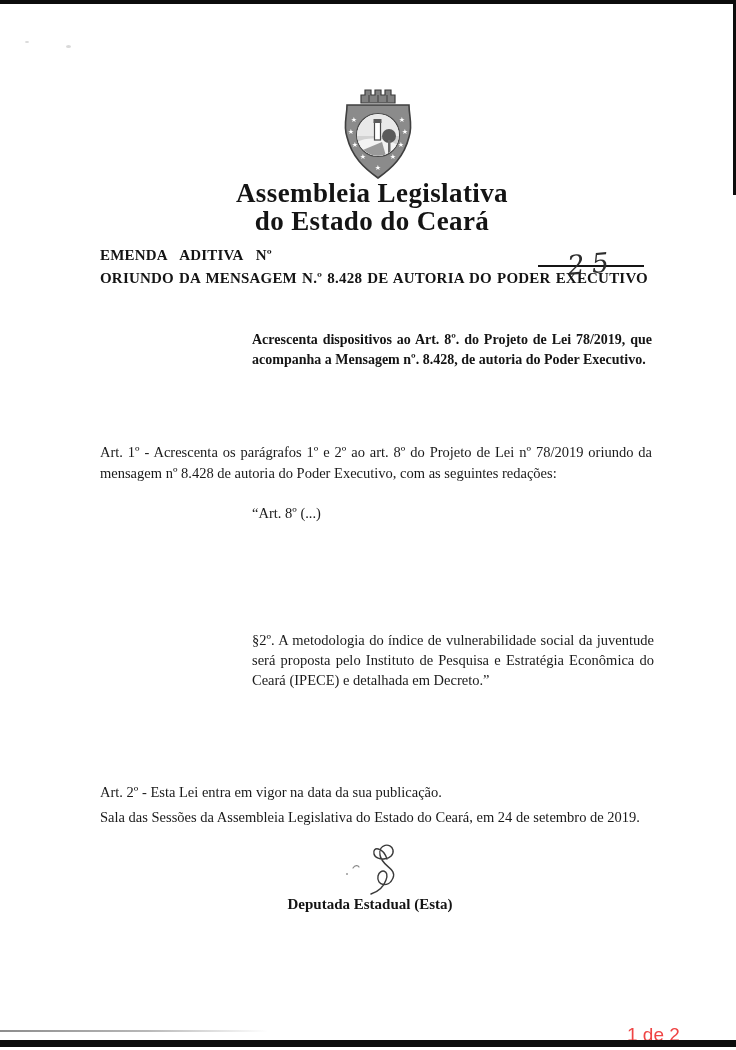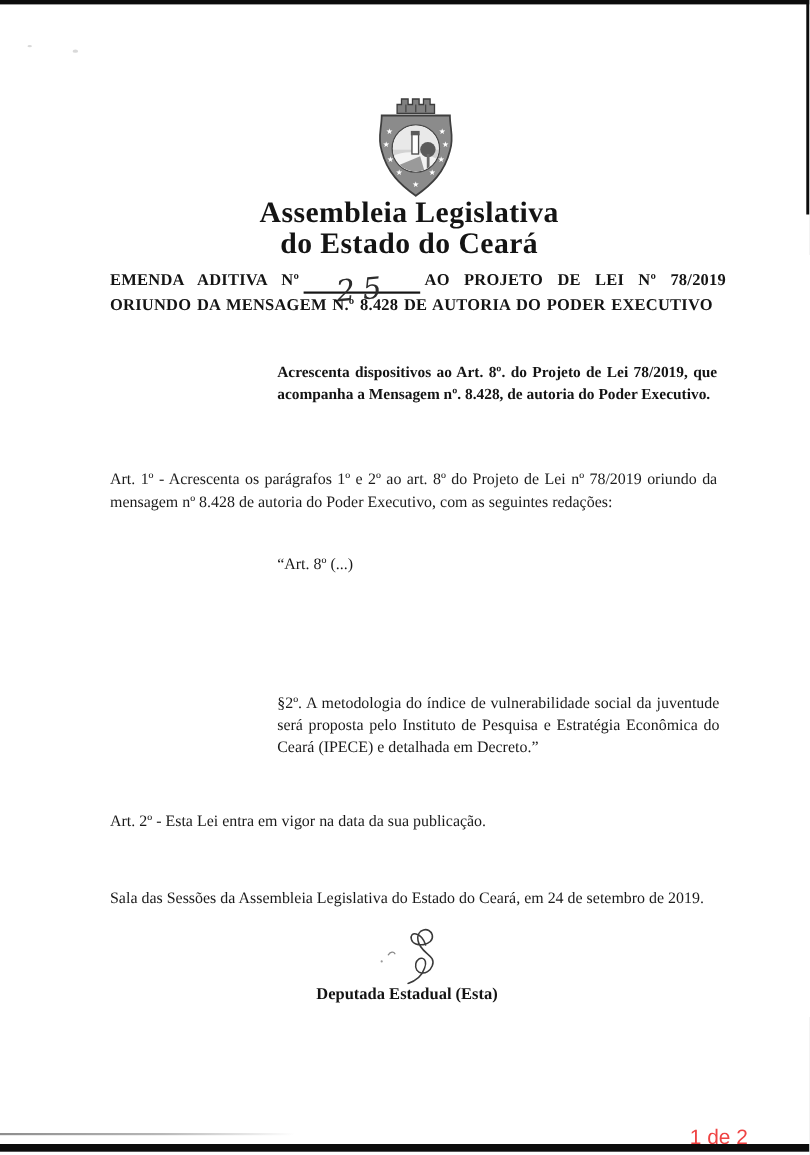--- a/index.html
+++ b/index.html
@@ -39,25 +39,25 @@
     text-align:center;height:22px;flex:0 0 auto;margin:0 4px;}
   .hw-number{font-family:"DejaVu Serif",serif;font-style:italic;font-weight:normal;
     font-size:27px;letter-spacing:7px;color:#2c2c2c;display:inline-block;
     transform:rotate(-5deg) translateY(5px);}
   .emenda-line2{margin-top:3px;text-align:justify;text-align-last:justify;letter-spacing:0.2px;}
 
   
   .para{position:absolute;text-align:justify;}
   .ementa{left:252px;top:330px;width:400px;font-weight:bold;font-size:14px;
     line-height:20px;color:#141414;}
-  .art1{left:100px;top:426px;width:552px;font-size:14.5px;line-height:21px;}
+  .art1{left:100px;top:442px;width:552px;font-size:14.5px;line-height:21px;}
   .quote-art8{left:252px;top:505px;font-size:14.5px;text-align:center;}
   .par1{left:252px;top:543px;width:402px;font-size:14.5px;line-height:20px;}
   .par2{left:252px;top:630px;width:402px;font-size:14.5px;line-height:20px;}
-  .art2{left:100px;top:739px;font-size:14.5px;text-align:center;}
+  .art2{left:100px;top:784px;font-size:14.5px;text-align:center;}
   .sala{left:100px;top:806px;width:550px;font-size:14.5px;line-height:22px;}
 
   
   .sig-block{position:absolute;left:238px;top:841px;width:264px;text-align:center;}
   .sig-svg{display:block;margin:0 auto;transform:translateX(14px);}
   .sig-name{font-weight:bold;font-size:15px;letter-spacing:0.6px;margin-top:-6px;color:#141414;}
   .sig-role{font-weight:bold;font-size:15px;margin-top:1px;color:#141414;}
 
   
   .page-number{position:absolute;left:627px;top:1024px;
@@ -114,21 +114,20 @@
 
   <div class="org-title">
     <div>Assembleia Legislativa</div>
     <div>do Estado do Ceará</div>
   </div>
 
   <div class="emenda">
     <div class="emenda-line1">
       <span class="seg">EMENDA ADITIVA Nº</span>
       <span class="hw-underline"><span class="hw-number">25</span></span>
-      <span class="seg">AO PROJETO DE LEI Nº 78/2019</span>
     </div>
     <div class="emenda-line2">ORIUNDO DA MENSAGEM N.º 8.428 DE AUTORIA DO PODER EXECUTIVO</div>
   </div>
 
   <div class="para ementa">Acrescenta dispositivos ao Art. 8º. do Projeto de Lei 78/2019, que acompanha a Mensagem nº. 8.428, de autoria do Poder Executivo.</div>
 
   <div class="para art1">Art. 1º - Acrescenta os parágrafos 1º e 2º ao art. 8º do Projeto de Lei nº 78/2019 oriundo da mensagem nº 8.428 de autoria do Poder Executivo, com as seguintes redações:</div>
 
   <div class="para quote-art8">“Art. 8º (...)</div>
 

